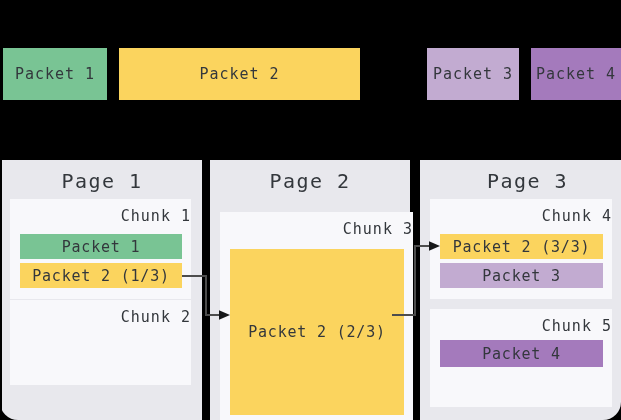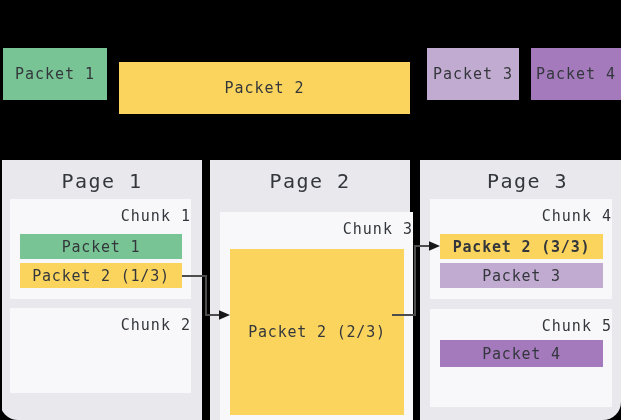--- a/index.html
+++ b/index.html
@@ -8,37 +8,37 @@
     font-family:"DejaVu Sans Mono","Liberation Mono",monospace;
     color:#33373c; overflow:hidden;border-radius:18px;
   }
   
   .packet {
     position:absolute; top:48px; height:52px;
     display:flex; align-items:center; justify-content:center;
     font-size:15px; letter-spacing:1px; white-space:nowrap;
   }
   .p1 { left:3px;   width:104px; }
-  .p2 { left:119px; width:291px;margin-top:14px; }
+  .p2 { left:119px; width:241px; }
   .p3 { left:427px; width:92px;  }
   .p4 { left:531px; width:90px;  }
 
   
   .page { position:absolute; top:160px; height:260px; }
   .pg1 { left:2px;   width:200px; }
   .pg2 { left:210px; width:200px; }
   .pg3 { left:420px; width:201px; }
   .page-title {
     text-align:center; padding-top:9px; font-size:20px; letter-spacing:1.5px;
   }
 
   
   .chunk { position:absolute; }
   .c1 { left:8px;  top:39px;  width:181px; height:100px; }
-  .c2 { left:8px;  top:148px; width:181px; height:85px;  }
+  .c2 { left:8px;  top:140px; width:181px; height:85px;  }
   .c3 { left:10px; top:39px;  width:193px; height:208px;margin-top:13px; }
   .c4 { left:10px; top:39px;  width:182px; height:100px; }
   .c5 { left:10px; top:149px; width:182px; height:98px;  }
   .chunk-title {
     text-align:right; padding-top:8px; font-size:15px; letter-spacing:1px;
   }
 
   
   .bar {
     position:absolute; left:10px; right:9px; height:25px;
@@ -82,21 +82,21 @@
     <div class="chunk c3" style="background-color: rgb(248, 248, 251);">
       <div class="chunk-title">Chunk 3</div>
       <div class="bar bar-big" style="background-color: rgb(251, 212, 94);">Packet 2 (2/3)</div>
     </div>
   </section>
 
   <section class="page pg3" style="background-color: rgb(232, 232, 237); padding-left: 7px;">
     <div class="page-title">Page 3</div>
     <div class="chunk c4" style="background-color: rgb(248, 248, 251);">
       <div class="chunk-title">Chunk 4</div>
-      <div class="bar bar-a" style="background-color: rgb(251, 212, 94); font-weight: bold;">Packet 2 (3/3)</div>
+      <div class="bar bar-a" style="background-color: rgb(251, 212, 94);">Packet 2 (3/3)</div>
       <div class="bar bar-b" style="background-color: rgb(194, 171, 209);">Packet 3</div>
     </div>
     <div class="chunk c5" style="background-color: rgb(248, 248, 251);">
       <div class="chunk-title">Chunk 5</div>
       <div class="bar bar-c" style="background-color: rgb(164, 122, 188);">Packet 4</div>
     </div>
   </section>
 
   <svg class="overlay" width="621" height="420" viewBox="0 0 621 420">
     <path class="flow-line" d="M182 276 H206 V315 H220"></path>

